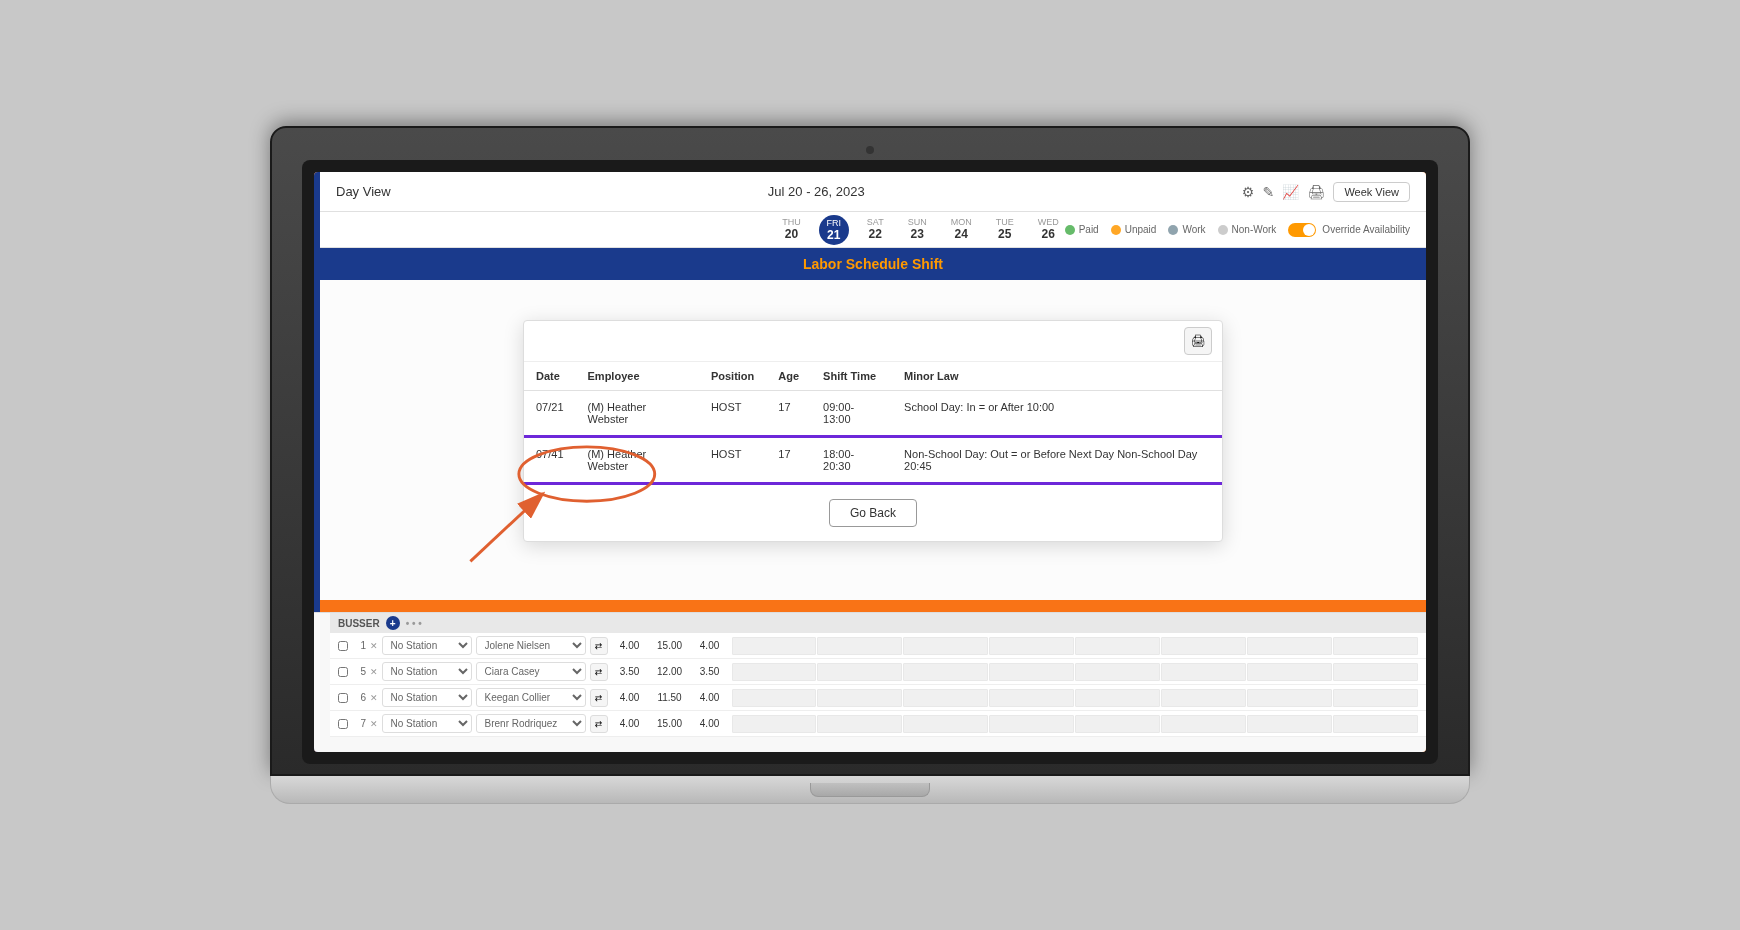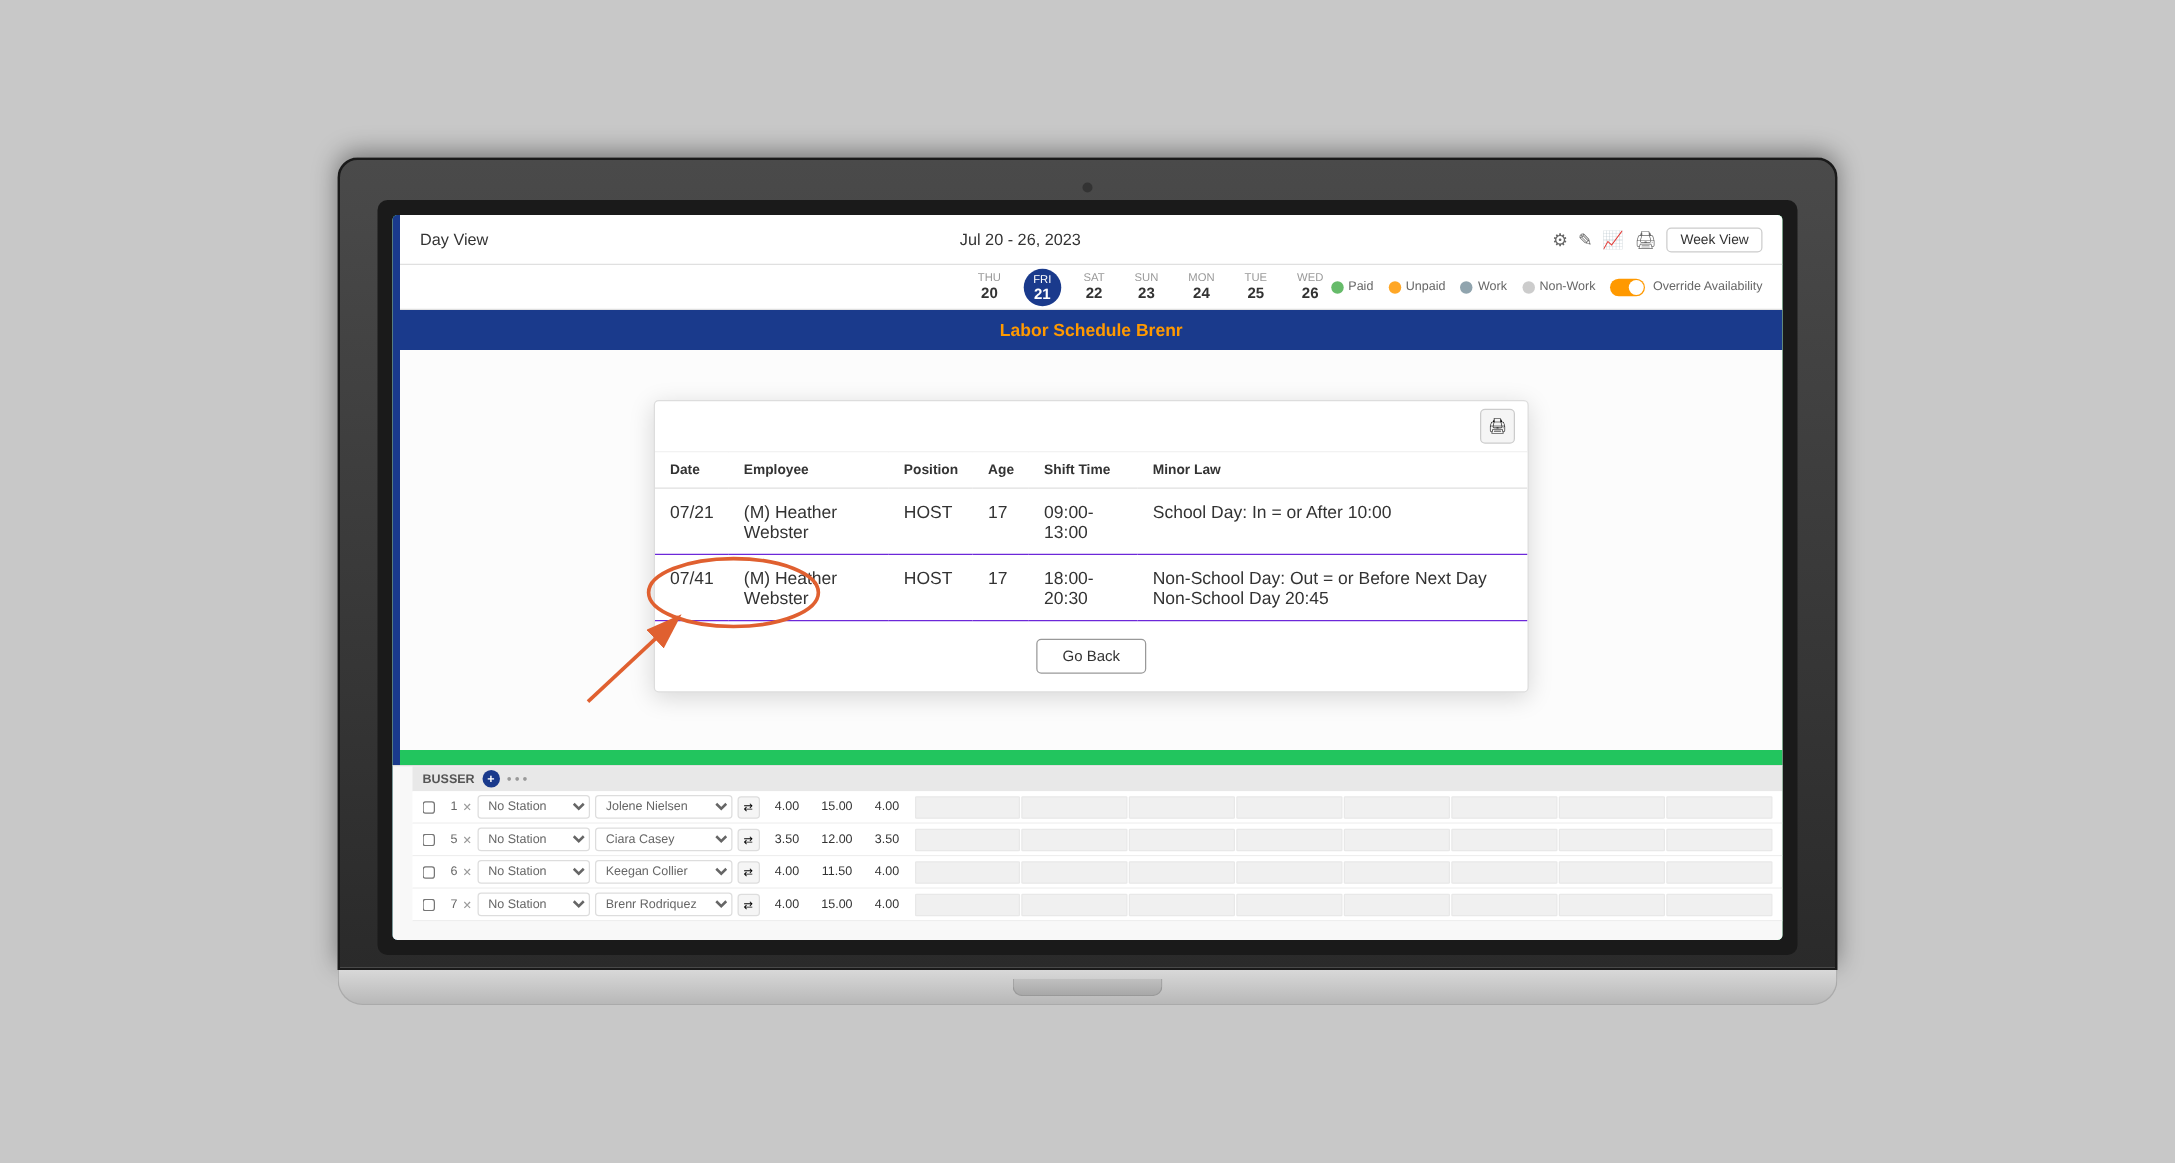--- a/index.html
+++ b/index.html
@@ -60,21 +60,21 @@
       background: linear-gradient(180deg, #c0c0c0 0%, #a8a8a8 100%);
       border-radius: 0 0 8px 8px;
       border: 1px solid #999;
       border-top: none;
     }
 
     
     .app-container {
       width: 100%;
       height: 100%;
-      background: #22c55e;
+      background: #f97316;
       font-size: 12px;
       overflow: hidden;
     }
 
     
     .top-nav {
       display: flex;
       align-items: center;
       padding: 8px 16px;
       border-bottom: 1px solid #e0e0e0;
@@ -260,23 +260,23 @@
       text-align: left;
       padding: 8px 12px;
       font-size: 11px;
       font-weight: 600;
       color: #333;
       border-bottom: 1px solid #e0e0e0;
       background: #fff;
     }
     .modal-table td {
       padding: 10px 12px;
-      font-size: 14px;
-      color: #333;
-      border-bottom: 1px solid #6d28d9;
+      font-size: 11px;
+      color: #333;
+      border-bottom: 3px solid #6d28d9;
       vertical-align: top;
     }
     .text-red {
       color: #cc0000;
     }
     .modal-footer {
       display: flex;
       justify-content: center;
       padding: 14px;
     }
@@ -486,21 +486,21 @@
               <div class="toggle-area">
                 <div class="toggle-track">
                   <div class="toggle-thumb"></div>
                 </div>
                 <span>Override Availability</span>
               </div>
             </div>
           </div>
 
           <div class="alert-bar">
-            <span>Labor Schedule Brenr</span>
+            <span>Labor Schedule Shift</span>
           </div>
 
           <div style="height:320px; background:#f8f8f8; position:relative;">
 
             <div class="modal-overlay">
               <div class="modal-box">
 
                 <div class="modal-print-btn">
                   <div class="print-icon-btn">
                     <span>🖨</span>

